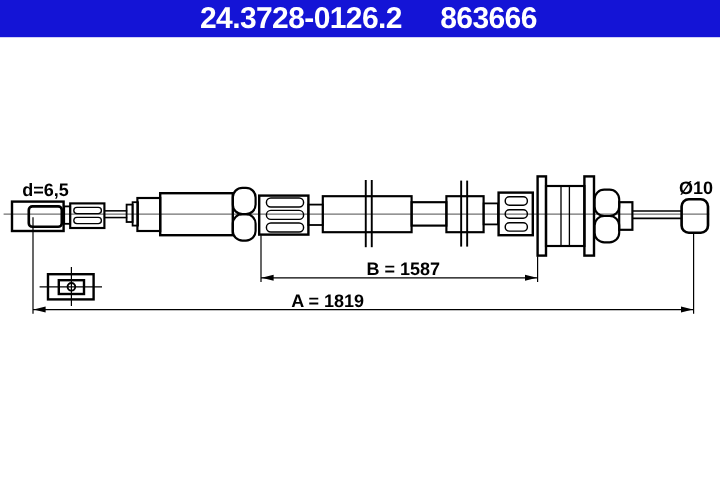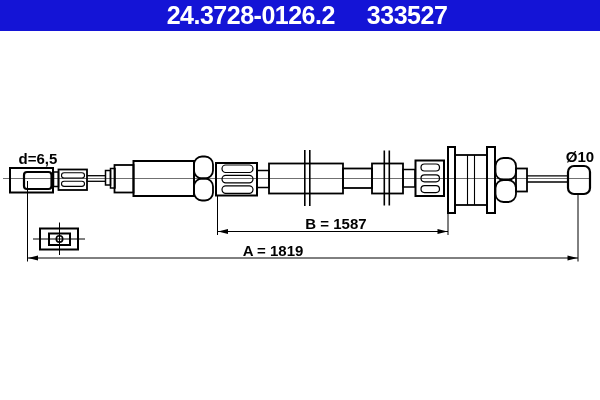--- a/index.html
+++ b/index.html
@@ -25,21 +25,21 @@
   .dim{stroke:#000;fill:none;stroke-width:1;}
   .dimtext{font-family:"Liberation Sans",sans-serif;font-weight:bold;font-size:15px;fill:#000;}
 </style>
 </head>
 <body>
 
 <div class="screen">
 
   <div class="header-bar">
     <span>24.3728-0126.2</span>
-    <span>333527</span>
+    <span>863666</span>
   </div>
 
   <svg width="600" height="400" viewBox="0 0 600 400">
 
     <line x1="3" y1="178.5" x2="591" y2="178.5" stroke="#707070" stroke-width="1"></line>
 
     <g>
       <rect class="part" x="10" y="168" width="43" height="24.5" stroke-width="2"></rect>
       <rect class="part" x="24" y="172" width="27.5" height="17" rx="3" stroke-width="2.2"></rect>
     </g>

